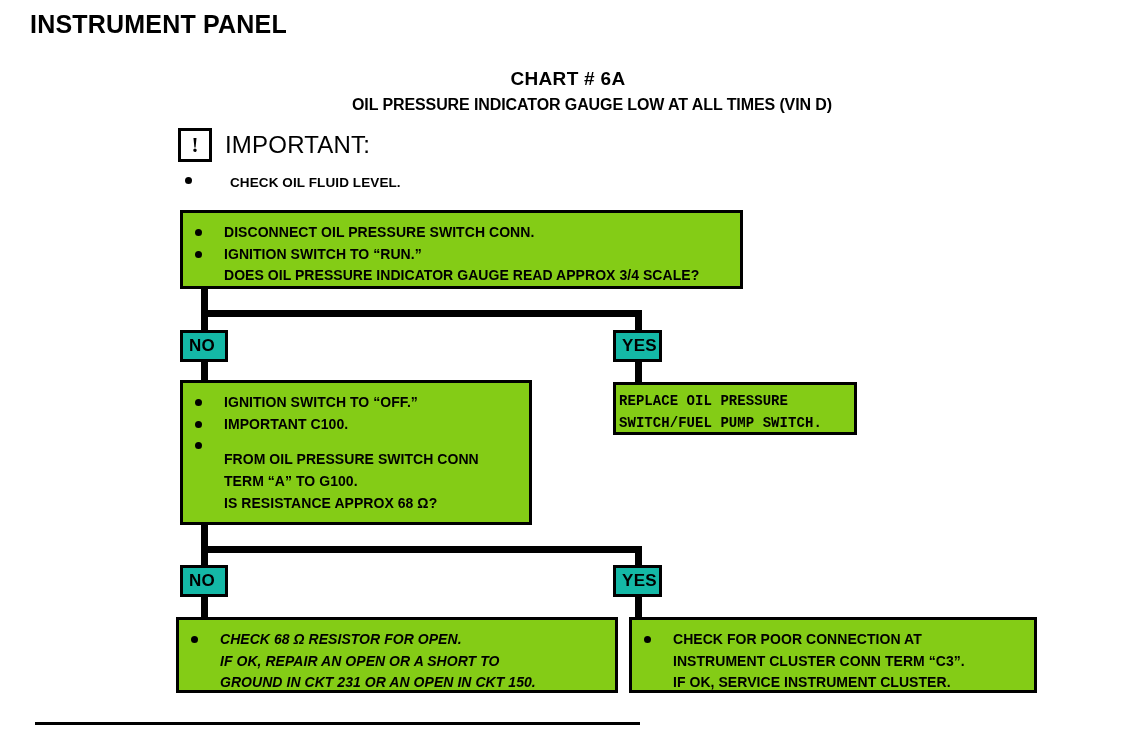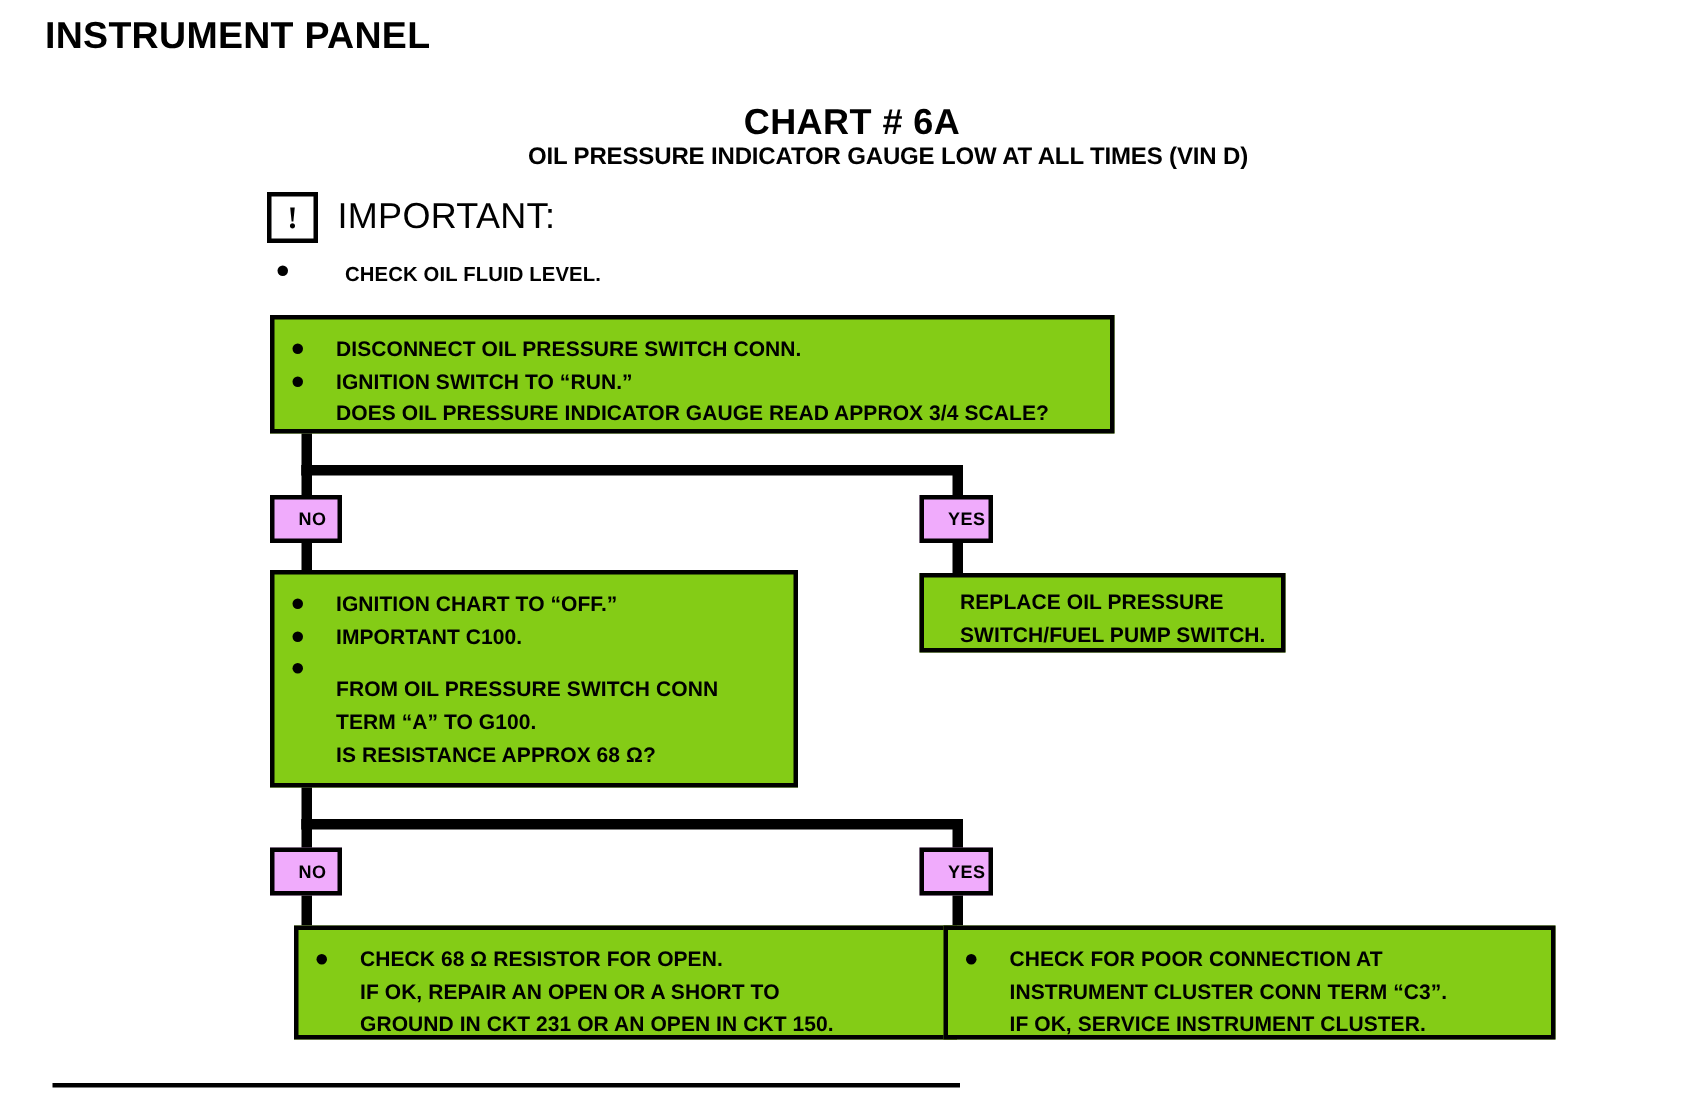--- a/index.html
+++ b/index.html
@@ -30,21 +30,21 @@
     font-size: 25px;
     font-weight: bold;
     letter-spacing: 0.2px;
   }
   #chart-number {
     position: absolute;
     left: 0;
     top: 68px;
     width: 1136px;
     text-align: center;
-    font-size: 24px;
+    font-size: 19px;
     font-weight: bold;
     letter-spacing: 0.3px;
   }
   #chart-subtitle {
     position: absolute;
     left: 0;
     top: 96px;
     width: 1136px;
     text-align: center;
     font-size: 16px;
@@ -138,25 +138,25 @@
     font-size: 14px;
     font-weight: bold;
     line-height: 1.55;
     letter-spacing: 0.05px;
   }
   
   .dbox {
     position: absolute;
     border: 3px solid #000;
     box-sizing: border-box;
-    background: #f0abfc;
+    background: #14b8a6;
     display: flex;
     align-items: center;
-    padding-left: 16px;
-    font-size: 12px;
+    padding-left: 6px;
+    font-size: 17px;
     font-weight: bold;
     letter-spacing: 0.3px;
   }
   
   .vline {
     position: absolute;
     background: #000;
     width: 7px;
   }
   .hline {
@@ -220,21 +220,21 @@
   <div class="dbox" id="branch1-no" style="left:180px; top:330px; width:48px; height:32px;">NO</div>
   <div class="dbox" id="branch1-yes" style="left:613px; top:330px; width:49px; height:32px;">YES</div>
 
   <div class="vline" style="left:201px; top:362px; height:20px;"></div>
   <div class="vline" style="left:635px; top:362px; height:20px;"></div>
 
   <div class="fbox" id="box-step2-no" style="left:180px; top:380px; width:352px; height:145px;">
     <div class="inner">
       <div class="bullet-line">
         <span class="dot"></span>
-        <span class="txt">IGNITION CHART TO “OFF.”</span>
+        <span class="txt">IGNITION SWITCH TO “OFF.”</span>
       </div>
       <div class="bullet-line">
         <span class="dot"></span>
         <span class="txt">IMPORTANT C100.</span>
       </div>
       <div class="bullet-line">
         <span class="dot"></span>
       </div>
       <div class="bullet-line">
         <span class="dot hidden"></span>
@@ -245,38 +245,38 @@
         <span class="txt">TERM “A” TO G100.</span>
       </div>
       <div class="bullet-line">
         <span class="dot hidden"></span>
         <span class="txt">IS RESISTANCE APPROX 68 Ω?</span>
       </div>
     </div>
   </div>
 
   <div class="fbox" id="box-step2-yes" style="left:613px; top:382px; width:244px; height:53px;">
-    <div class="inner" style="padding:6px 8px 6px 24px;">
+    <div class="inner" style="padding:6px 8px 6px 3px;font-family:Liberation Mono, monospace;">
       <div class="plain-line">REPLACE OIL PRESSURE</div>
       <div class="plain-line">SWITCH/FUEL PUMP SWITCH.</div>
     </div>
   </div>
 
   <div class="vline" style="left:201px; top:525px; height:28px;"></div>
   <div class="hline" style="left:201px; top:546px; width:441px;"></div>
   <div class="vline" style="left:201px; top:546px; height:22px;"></div>
   <div class="vline" style="left:635px; top:546px; height:22px;"></div>
 
   <div class="dbox" id="branch2-no" style="left:180px; top:565px; width:48px; height:32px;">NO</div>
   <div class="dbox" id="branch2-yes" style="left:613px; top:565px; width:49px; height:32px;">YES</div>
 
   <div class="vline" style="left:201px; top:597px; height:20px;"></div>
   <div class="vline" style="left:635px; top:597px; height:20px;"></div>
 
-  <div class="fbox" id="box-step3-no" style="left:196px; top:617px; width:442px; height:76px;">
+  <div class="fbox" id="box-step3-no" style="left:176px; top:617px; width:442px; height:76px;font-style:italic;">
     <div class="inner">
       <div class="bullet-line">
         <span class="dot"></span>
         <span class="txt">CHECK 68 Ω RESISTOR FOR OPEN.</span>
       </div>
       <div class="bullet-line">
         <span class="dot hidden"></span>
         <span class="txt">IF OK, REPAIR AN OPEN OR A SHORT TO</span>
       </div>
       <div class="bullet-line">

